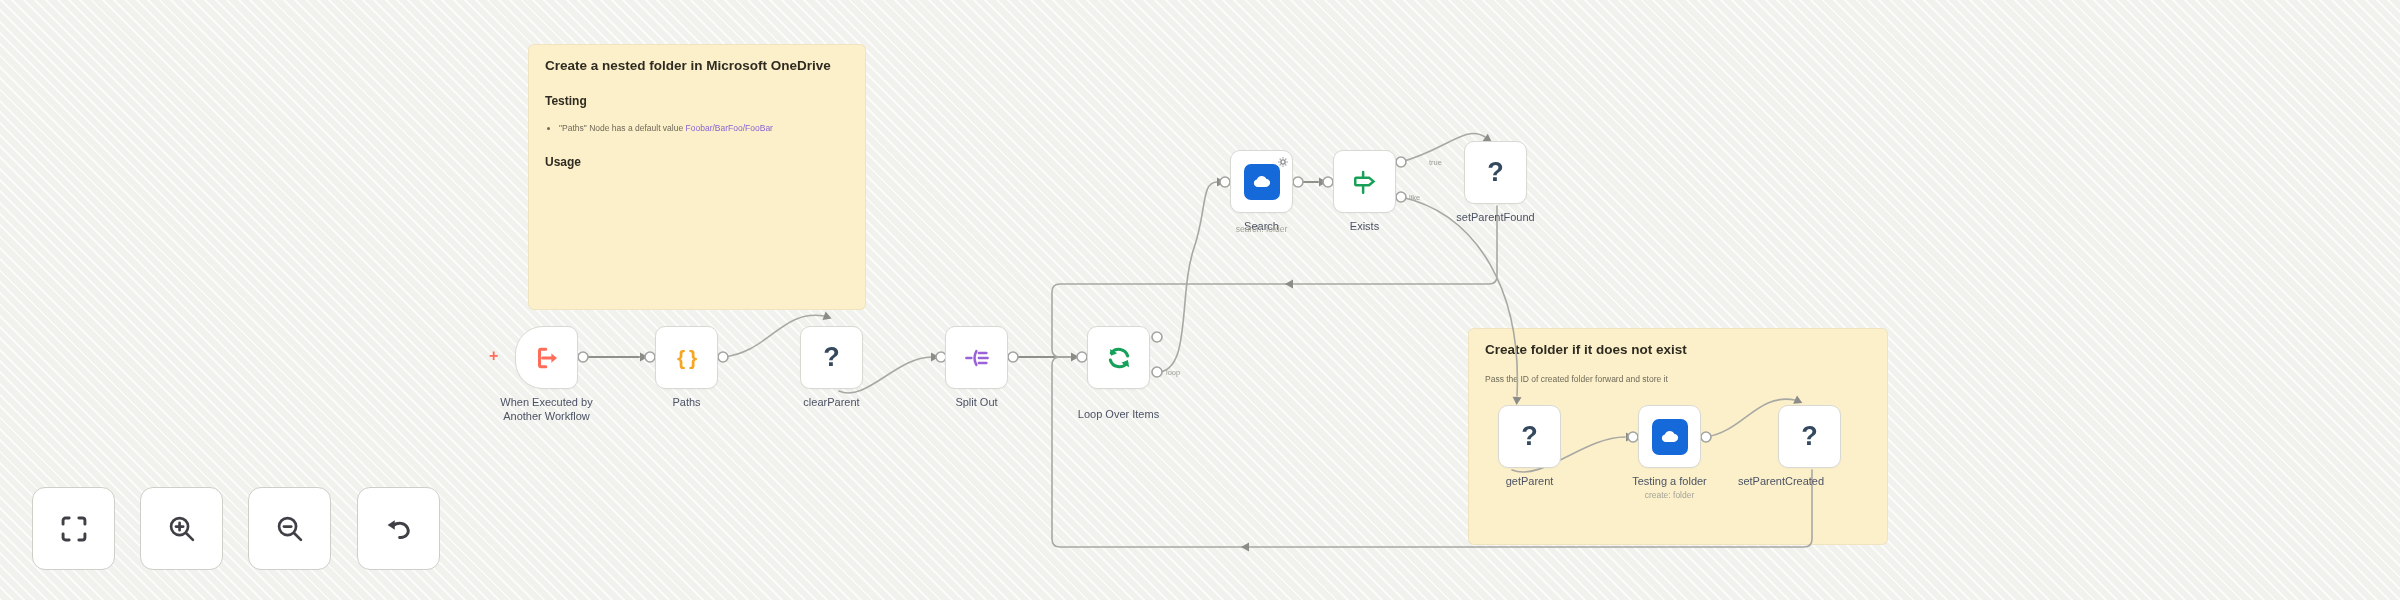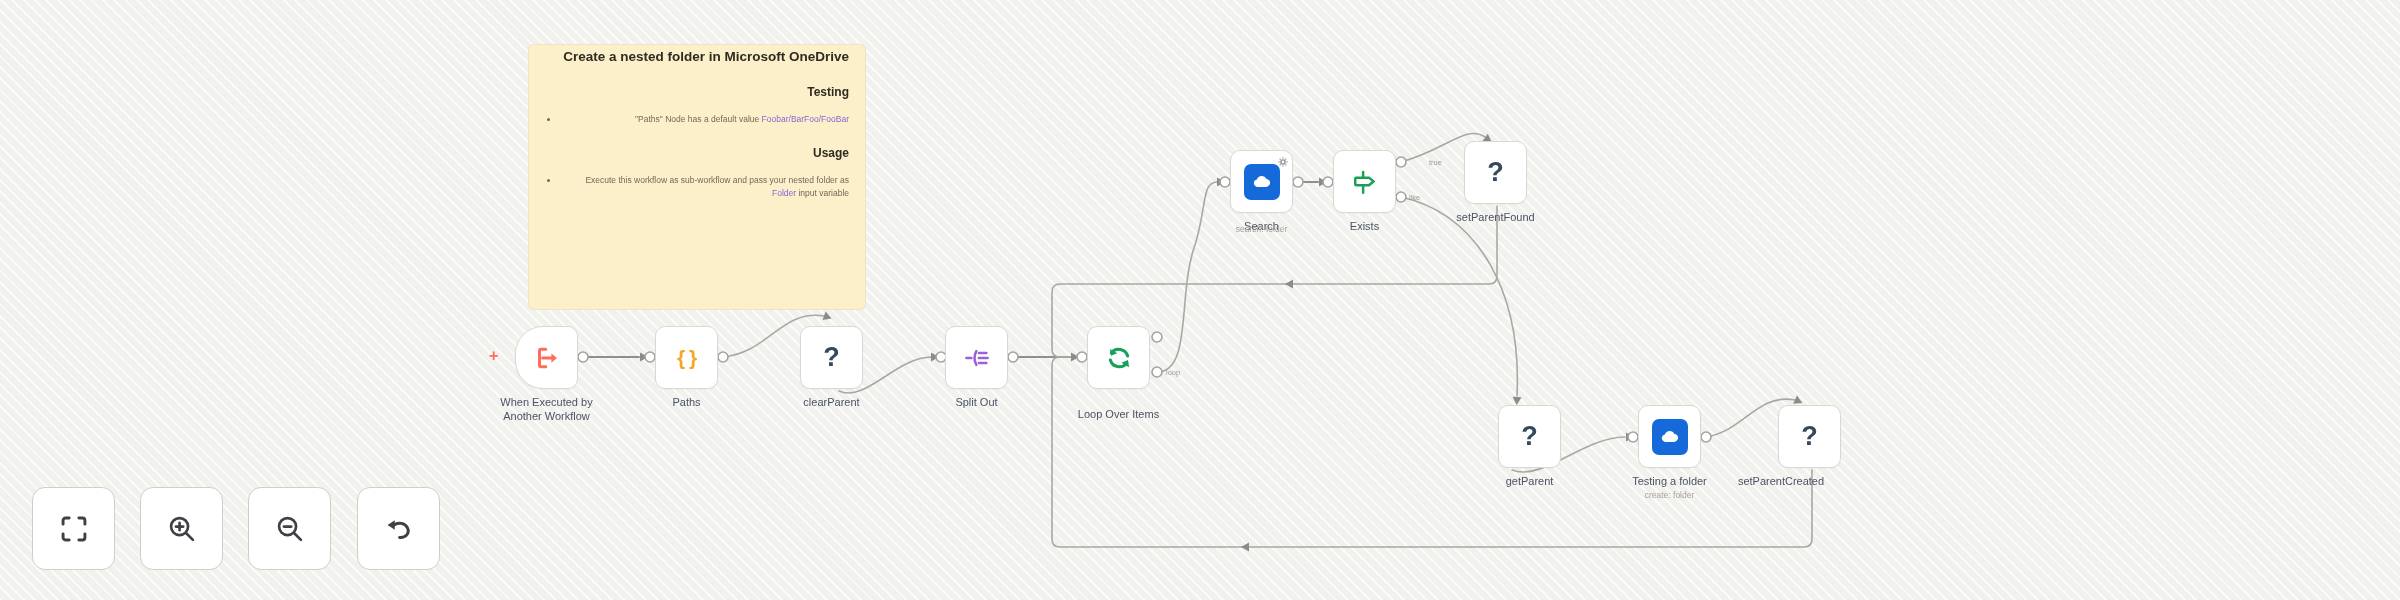--- a/index.html
+++ b/index.html
@@ -1,22 +1,22 @@
 <!DOCTYPE html>
 <html><head>
 <meta charset="utf-8">
 <style>
   html,body{margin:0;padding:0;background:#e9e9e6;font-family:"Liberation Sans",sans-serif;}
   .canvas{position:relative;width:2400px;height:600px;overflow:hidden;
     background-color:#f4f4f1;
     background-image:repeating-linear-gradient(45deg, rgba(255,255,255,.65) 0px, rgba(255,255,255,.65) 2px, rgba(0,0,0,0.012) 2px, rgba(0,0,0,0.012) 8px);}
   .sticky{position:absolute;background:#fcf0cb;border:1px solid rgba(0,0,0,.05);border-radius:6px;
-    box-sizing:border-box;padding:4px 16px;color:#6f6a58;z-index:1;text-align:right;}
+    box-sizing:border-box;padding:13px 16px;color:#6f6a58;z-index:1;}
   .sticky h1{margin:0 0 16px 0;font-size:13.5px;line-height:1.2;color:#2f2b20;font-weight:bold;}
-  .sticky h2{margin:20px 0 14px 10px;font-size:12px;color:#2f2b20;font-weight:bold;}
+  .sticky h2{margin:20px 0 14px 0;font-size:12px;color:#2f2b20;font-weight:bold;}
   .sticky ul{margin:0;padding-left:14px;}
   .sticky li{font-size:8.5px;line-height:1.5;margin-bottom:5px;}
   .sticky .sub{font-size:8.5px;color:#6f6a58;margin-top:4px;}
   .codeish{color:#8a63d2;}
   .edges{position:absolute;left:0;top:0;z-index:2;}
   .edges path.e{fill:none;stroke:#a8a8a3;stroke-width:1.6;stroke-linecap:round;}
   .edges path.strong{stroke:#8f8f8b;stroke-width:2;}
   .edges .arrow{fill:#8b8b87;}
   .edges circle.h{fill:#ffffff;stroke:#a2a29e;stroke-width:1.6;}
   .node{position:absolute;width:63px;height:63px;background:#fff;border:1.7px solid #d9d9d3;
@@ -42,25 +42,26 @@
 
 <div class="canvas">
 
   <div class="sticky" style="left:528px;top:44px;width:338px;height:266px;">
     <h1>Create a nested folder in Microsoft OneDrive</h1>
     <h2>Testing</h2>
     <ul>
       <li><span>"Paths" Node has a default value </span><span class="codeish">Foobar/BarFoo/FooBar</span></li>
     </ul>
     <h2>Usage</h2>
-    <ul>
-      <li><span>Execute this workflow as sub-workflow and pass your nested folder as </span><span class="codeish">Folder</span><span> input variable</span></li>
-    </ul>
-  </div>
-
+  </div>
+
+  <div class="sticky" style="left:1468px;top:328px;width:420px;height:217px;">
+    <h1>Create folder if it does not exist</h1>
+    <div class="sub">Pass the ID of created folder forward and store it</div>
+  </div>
 
   <svg class="edges" width="2400" height="600">
     <path class="e strong" d="M583 357 H639"></path>
     <path class="e" d="M723 357 C768 353 782 309 824 316"></path>
     <path class="e" d="M839 391 C866 403 896 357 932 357"></path>
     <path class="e strong" d="M1013 357 H1070"></path>
     <path class="e" d="M1157 372 C1192 372 1178 295 1194 248 C1207 210 1201 182 1217 182"></path>
     <path class="e strong" d="M1298 182 H1318"></path>
     <path class="e" d="M1401 162 C1446 150 1466 124 1485 137"></path>
     <path class="e" d="M1401 197 C1478 214 1522 292 1517 396"></path>

